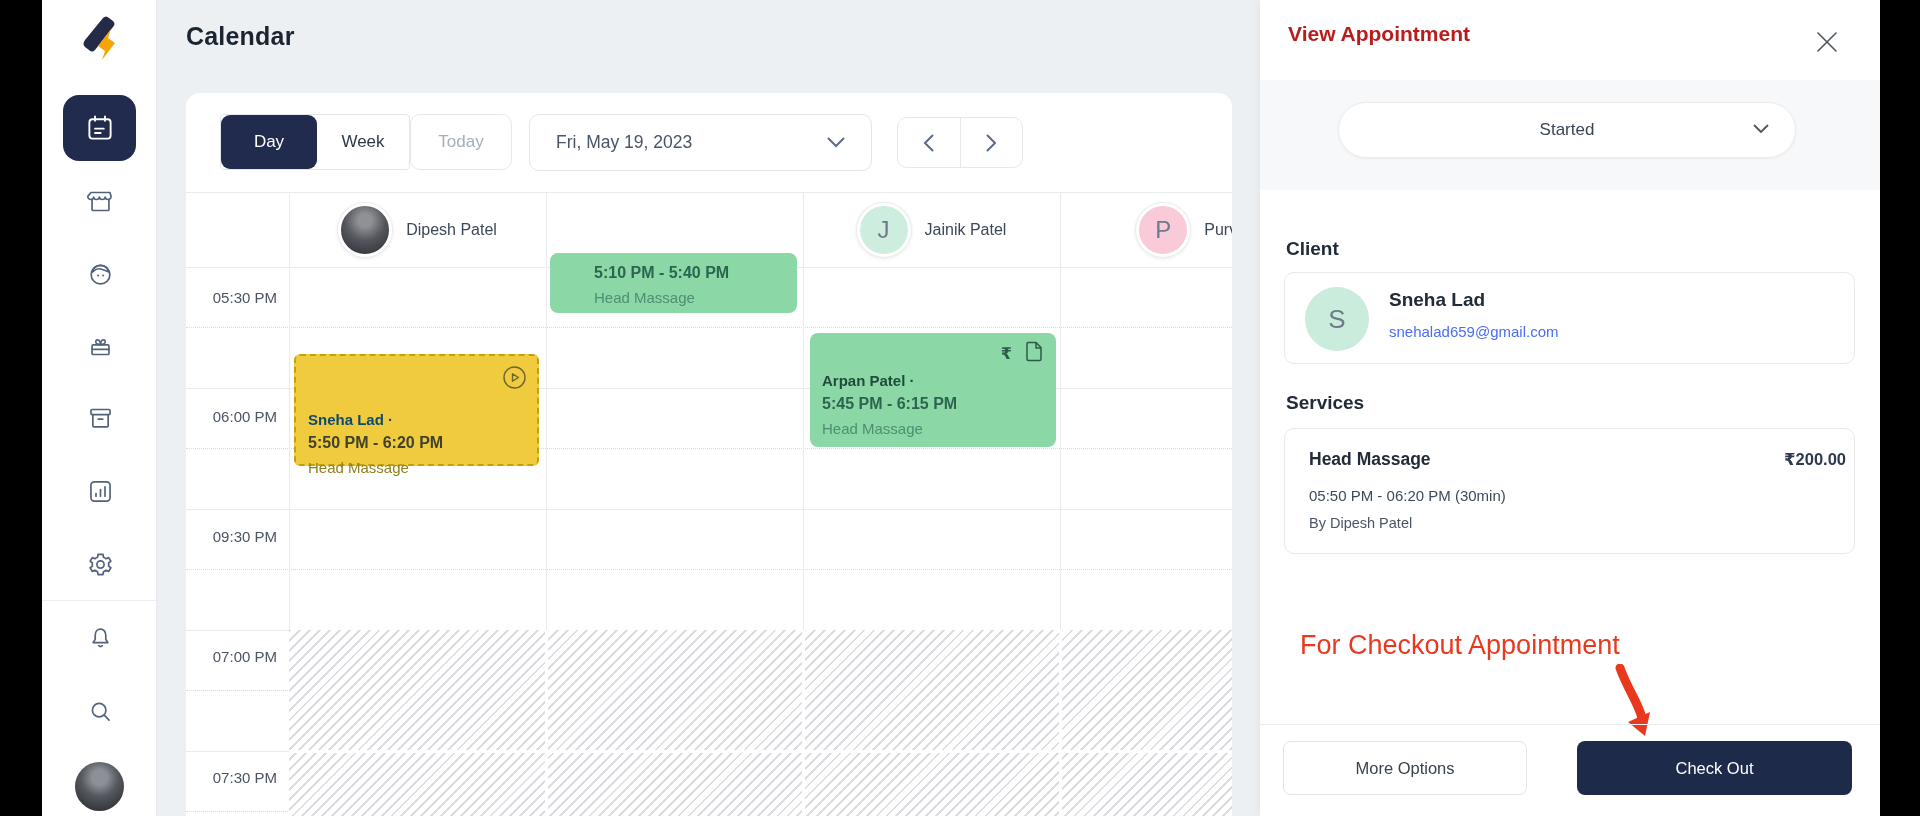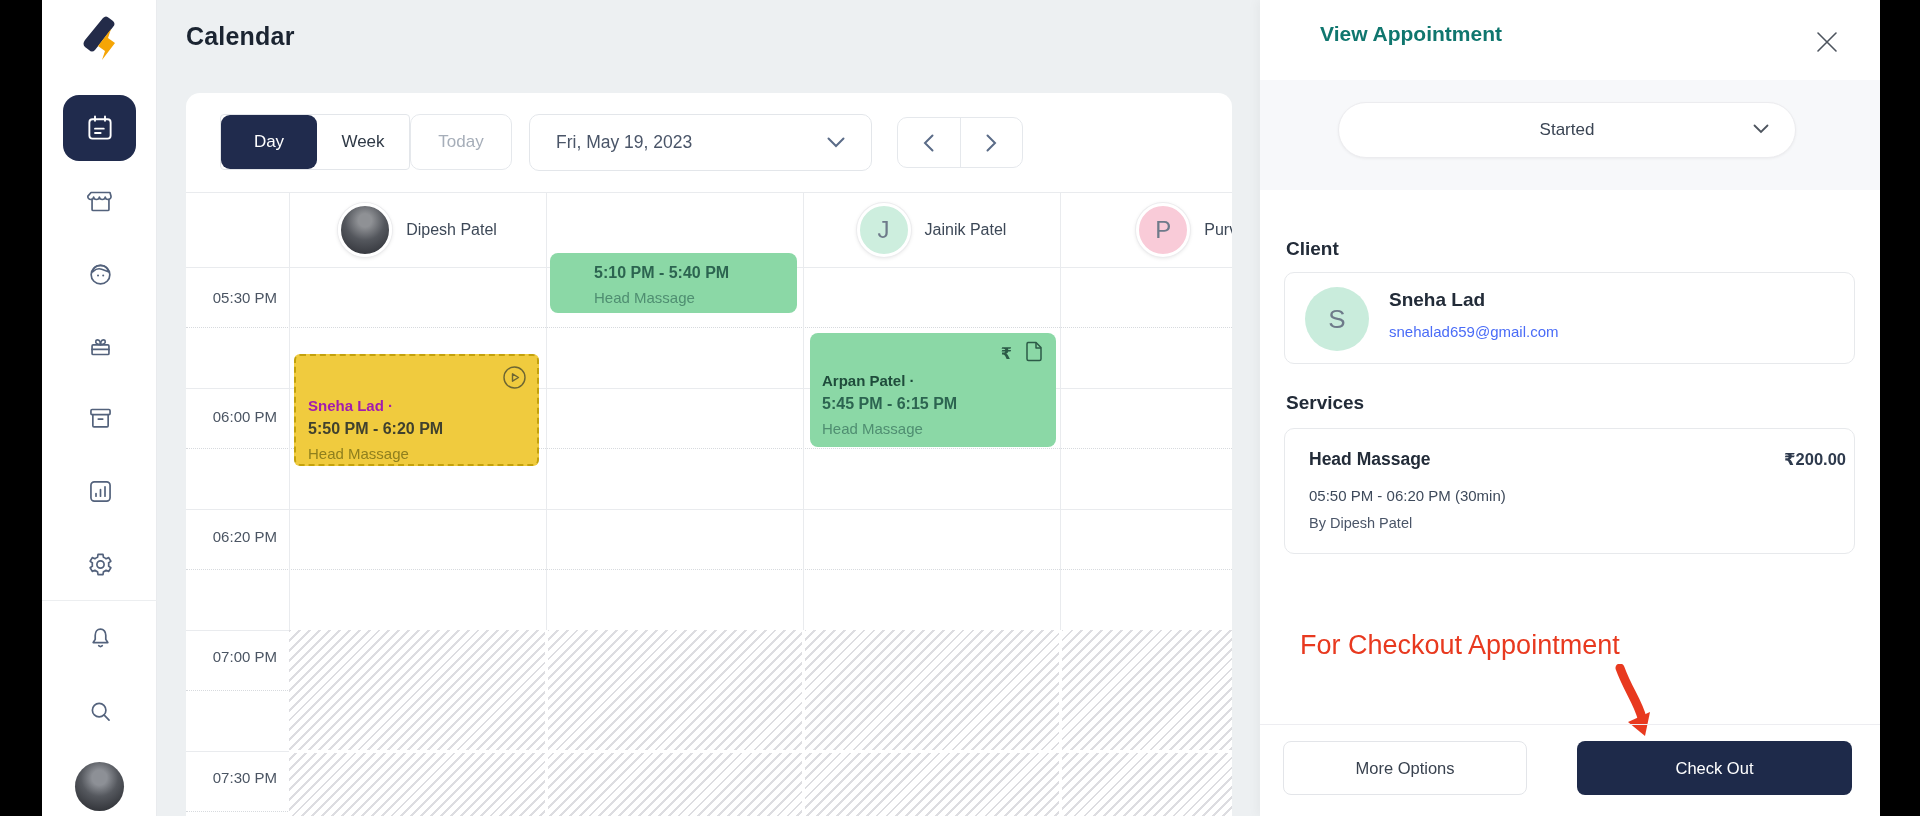--- a/index.html
+++ b/index.html
@@ -35,21 +35,21 @@
   .staff-cell{position:absolute;top:99px;height:75px;display:flex;align-items:center;justify-content:center;gap:14px;}
   .ava{width:54px;height:54px;border-radius:50%;border:3px solid #fff;box-shadow:0 0 0 1px #ececee,0 1px 4px rgba(0,0,0,.12);}
   .ava.init{display:flex;align-items:center;justify-content:center;font-size:24px;color:#6e7a8a;}
   .staff-name{font-size:16px;color:#3d4857;}
   .event{position:absolute;border-radius:8px;padding:8px 12px;line-height:1.55;}
   .event .et{font-weight:700;font-size:15px;}
   .event .tm{font-weight:600;font-size:16px;}
   .event .sv{font-size:15px;}
   
   #panel{position:absolute;left:1218px;top:0;width:620px;height:816px;background:#fff;box-shadow:-3px 0 10px rgba(0,0,0,.04);}
-  #panel-title{position:absolute;left:28px;top:22px;font-size:21px;font-weight:600;color:#0f766e;margin-left:32px;}
+  #panel-title{position:absolute;left:28px;top:22px;font-size:21px;font-weight:600;color:#b91c1c;}
   #panel-close{position:absolute;left:553px;top:28px;width:28px;height:28px;cursor:pointer;display:flex;align-items:center;justify-content:center;}
   #status-band{position:absolute;left:0;top:80px;width:620px;height:110px;background:#f7f8fa;}
   #status-pill{position:absolute;left:78px;top:22px;width:458px;height:56px;background:#fff;border:1px solid #ececef;border-radius:28px;box-shadow:0 1px 3px rgba(0,0,0,.05);display:flex;align-items:center;justify-content:center;font-size:17px;color:#3a4453;cursor:pointer;}
   #status-pill svg{position:absolute;right:26px;top:21px;}
   .sec-head{position:absolute;left:26px;font-size:19px;font-weight:600;color:#222b38;}
   .pcard{position:absolute;left:24px;width:571px;border:1px solid #e7e9ec;border-radius:10px;background:#fff;}
   #client-card{top:272px;height:92px;}
   #client-ava{position:absolute;left:20px;top:14px;width:64px;height:64px;border-radius:50%;background:#c9ecdc;display:flex;align-items:center;justify-content:center;font-size:26px;color:#6e7a8a;}
   #client-name{position:absolute;left:104px;top:16px;font-size:19px;font-weight:600;color:#222b38;}
   #client-email{position:absolute;left:104px;top:50px;font-size:15px;color:#4a6cf7;cursor:pointer;}
@@ -221,21 +221,21 @@
 
     <div id="hatch">
       <div class="wv" style="left:256px;"></div>
       <div class="wv" style="left:513px;"></div>
       <div class="wv" style="left:770px;"></div>
       <div class="wh" style="top:120px;"></div>
     </div>
 
     <div class="tlabel" style="top:196px;">05:30 PM</div>
     <div class="tlabel" style="top:315px;">06:00 PM</div>
-    <div class="tlabel" style="top:435px;">06:20 PM</div>
+    <div class="tlabel" style="top:435px;">09:30 PM</div>
     <div class="tlabel" style="top:555px;">07:00 PM</div>
     <div class="tlabel" style="top:676px;">07:30 PM</div>
 
     <div class="staff-cell" style="left:103px;width:257px;">
       <div class="ava" style="background:radial-gradient(circle at 50% 30%,#8f9195 0 16%,#54575d 48%,#2f3137 92%);"></div>
       <div class="staff-name">Dipesh Patel</div>
     </div>
     <div class="staff-cell" style="left:617px;width:257px;">
       <div class="ava init" style="background:#cdeede;">J</div>
       <div class="staff-name">Jainik Patel</div>
@@ -250,21 +250,21 @@
       <div class="sv" style="color:#4f8e71;">Head Massage</div>
     </div>
 
     <div class="event" style="left:108px;top:261px;width:245px;height:112px;background:#f0cb3e;border:2px dashed #c3a10c;border-radius:6px;">
       <span style="position:absolute;right:10px;top:9px;">
         <svg width="25" height="25" viewBox="0 0 25 25" fill="none" stroke="#6d6633" stroke-width="1.4">
           <circle cx="12.5" cy="12.5" r="10.5"></circle>
           <path d="M10.5 8.8v7.4l6-3.7z" stroke-linejoin="round"></path>
         </svg>
       </span>
-      <div class="et" style="margin-top:30px;color:#a21caf;">Sneha Lad ·</div>
+      <div class="et" style="margin-top:44px;color:#0c4a6e;">Sneha Lad ·</div>
       <div class="tm" style="color:#40412e;">5:50 PM - 6:20 PM</div>
       <div class="sv" style="color:#8f7f1e;">Head Massage</div>
     </div>
 
     <div class="event" style="left:624px;top:240px;width:246px;height:114px;background:#8bd8a6;">
       <span style="position:absolute;right:44px;top:9px;font-size:16px;font-weight:700;color:#2c5a47;">₹</span>
       <span style="position:absolute;right:12px;top:8px;">
         <svg width="19" height="21" viewBox="0 0 19 21" fill="none" stroke="#2c5a47" stroke-width="1.5" stroke-linejoin="round">
           <path d="M3 1.5h8l5 5V18a1.5 1.5 0 0 1-1.5 1.5h-11A1.5 1.5 0 0 1 2 18V3A1.5 1.5 0 0 1 3 1.5z"></path>
           <path d="M11 1.5V7h5"></path>

